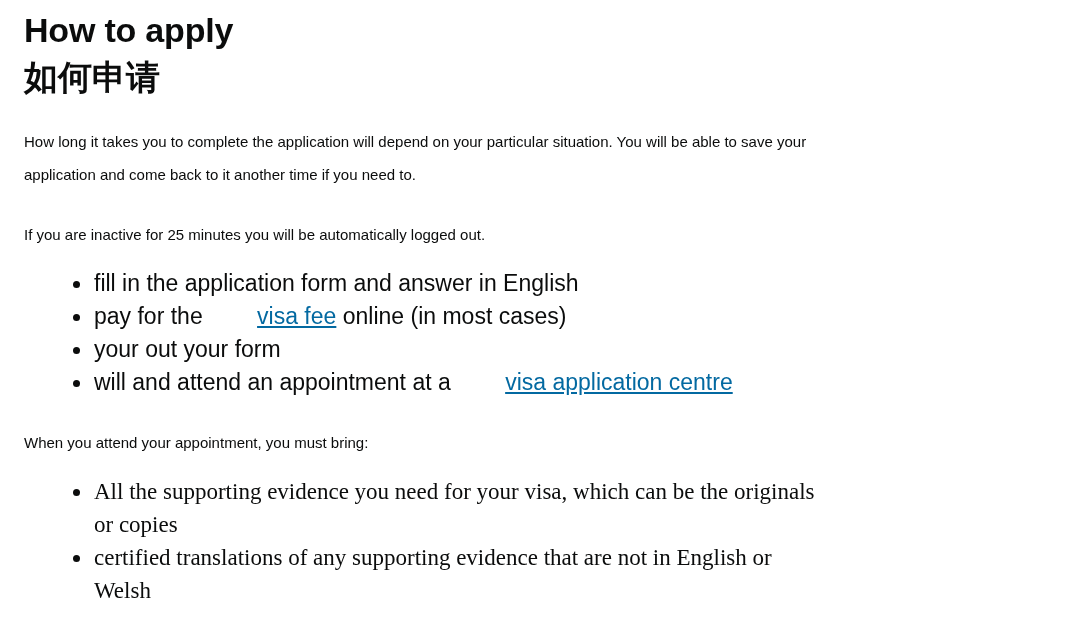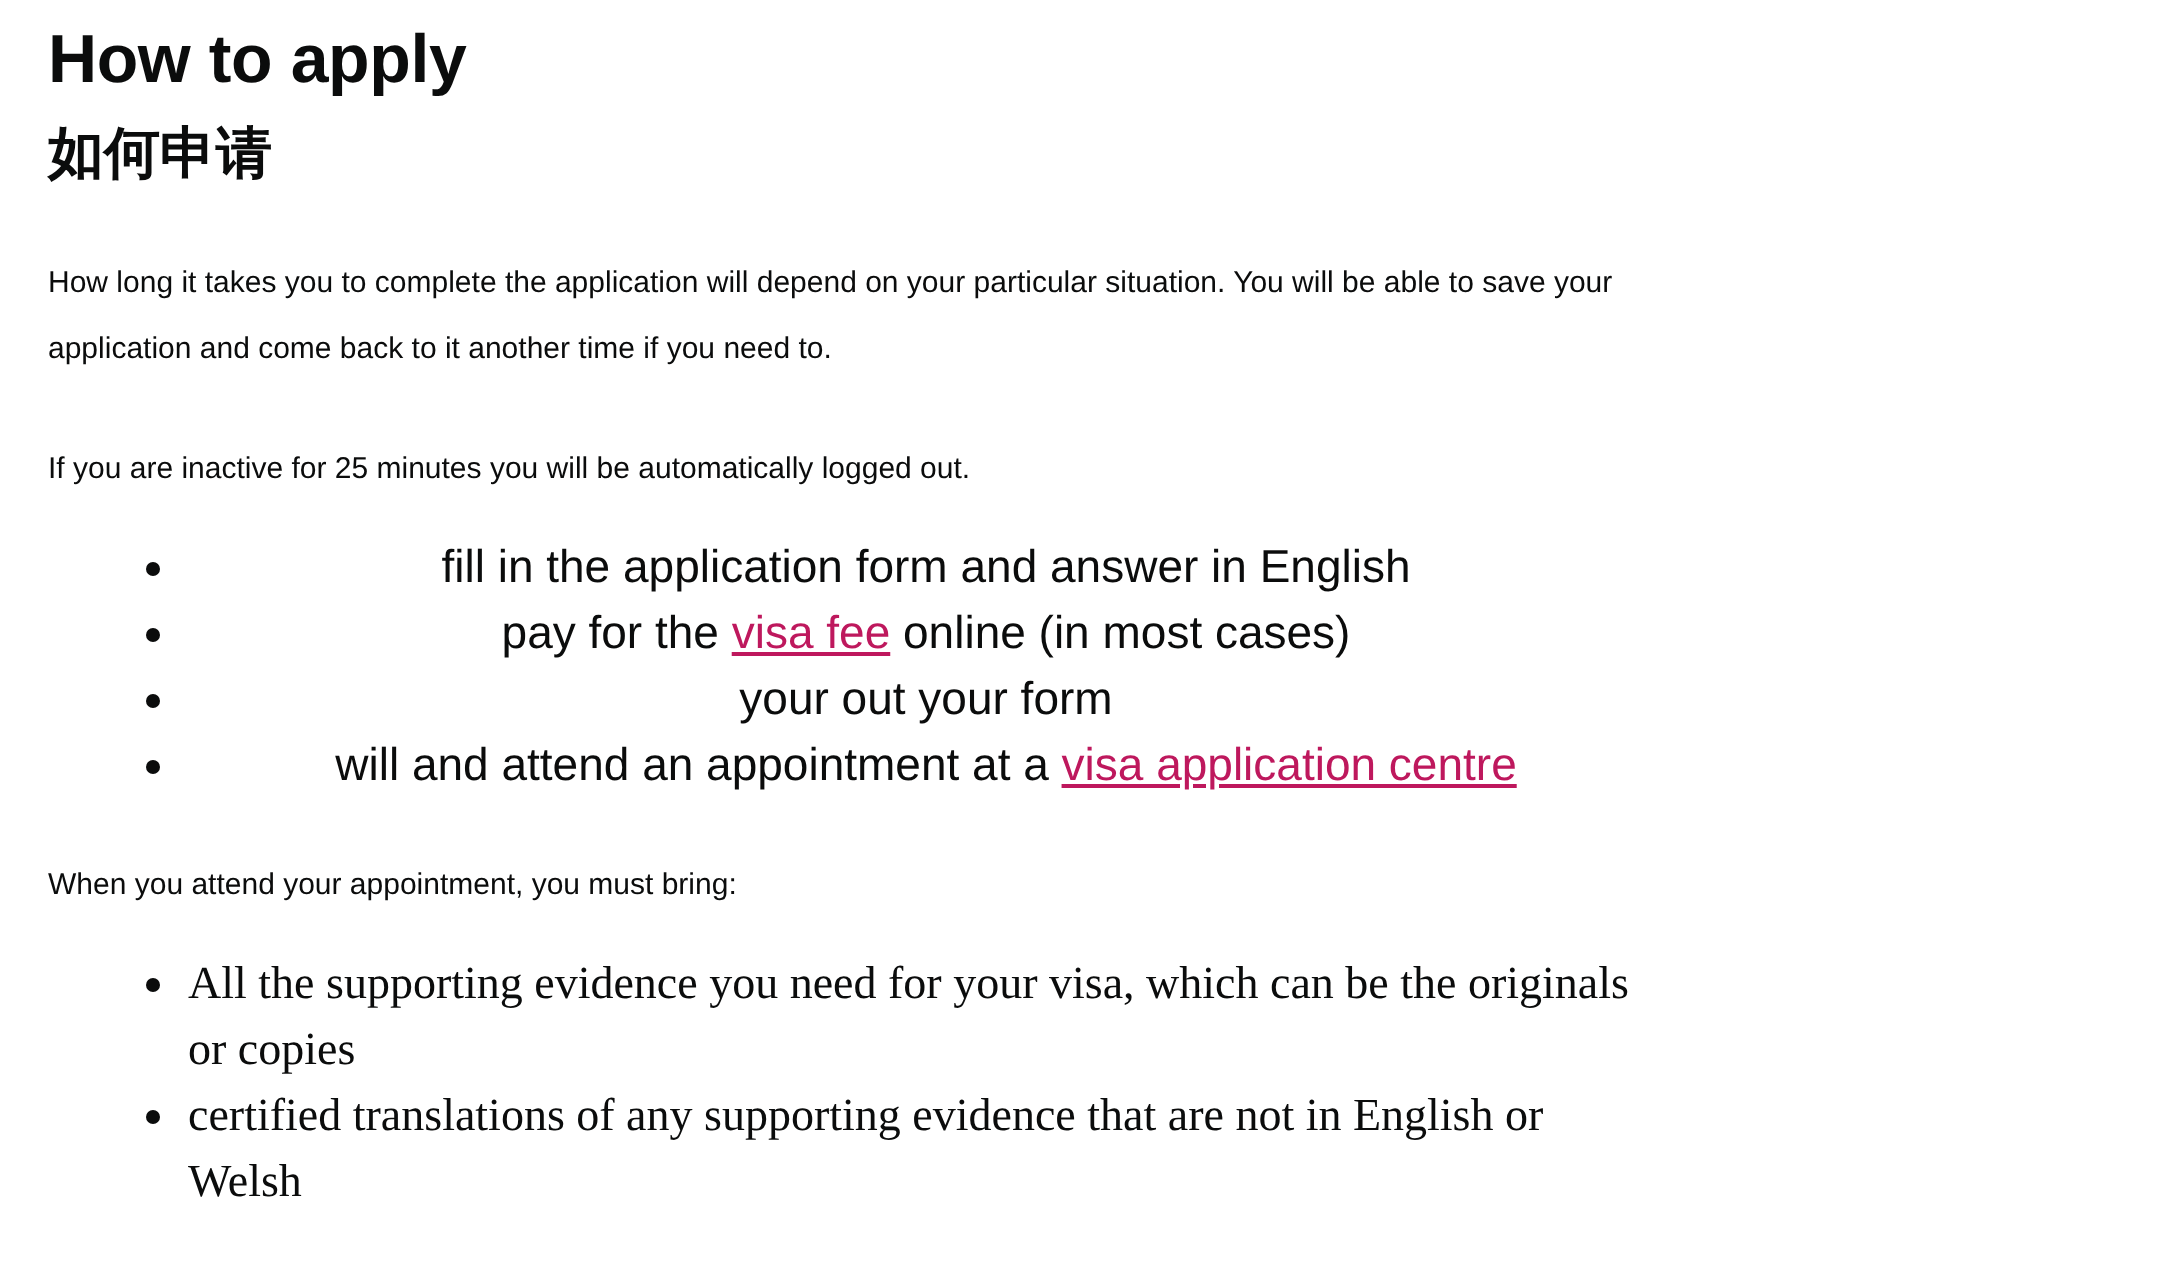--- a/index.html
+++ b/index.html
@@ -22,21 +22,21 @@
   }
   h1.title-en {
     font-size: 34px;
     line-height: 40px;
     font-weight: 700;
     letter-spacing: -0.2px;
     margin: 10px 0 0 0;
     color: #0b0c0c;
   }
   h2.title-zh {
-    font-size: 28px;
+    font-size: 34px;
     line-height: 42px;
     font-weight: 700;
     margin: 6px 0 0 0;
     color: #0b0c0c;
   }
   p.body-text {
     font-size: 15px;
     line-height: 33px;
     margin: 27px 0 0 0;
     color: #0b0c0c;
@@ -59,26 +59,27 @@
     content: "";
     position: absolute;
     left: 0;
     top: 14px;
     width: 7px;
     height: 7px;
     border-radius: 50%;
     background: #0b0c0c;
   }
   a.inline-link {
-    color: #be185d;
+    color: #0369a1;
     text-decoration: underline;
     text-underline-offset: 2px;
     cursor: pointer;
+    margin-left: 48px;
   }
-  .first-list { margin-top: 19px; text-align: center; }
+  .first-list { margin-top: 19px; }
   .second-list { margin-top: 21px; font-family: Liberation Serif, serif; }
 </style>
 </head>
 <body>
 
 <div class="page">
 
   <h1 class="title-en">How to apply</h1>
 
   <h2 class="title-zh">如何申请</h2>

